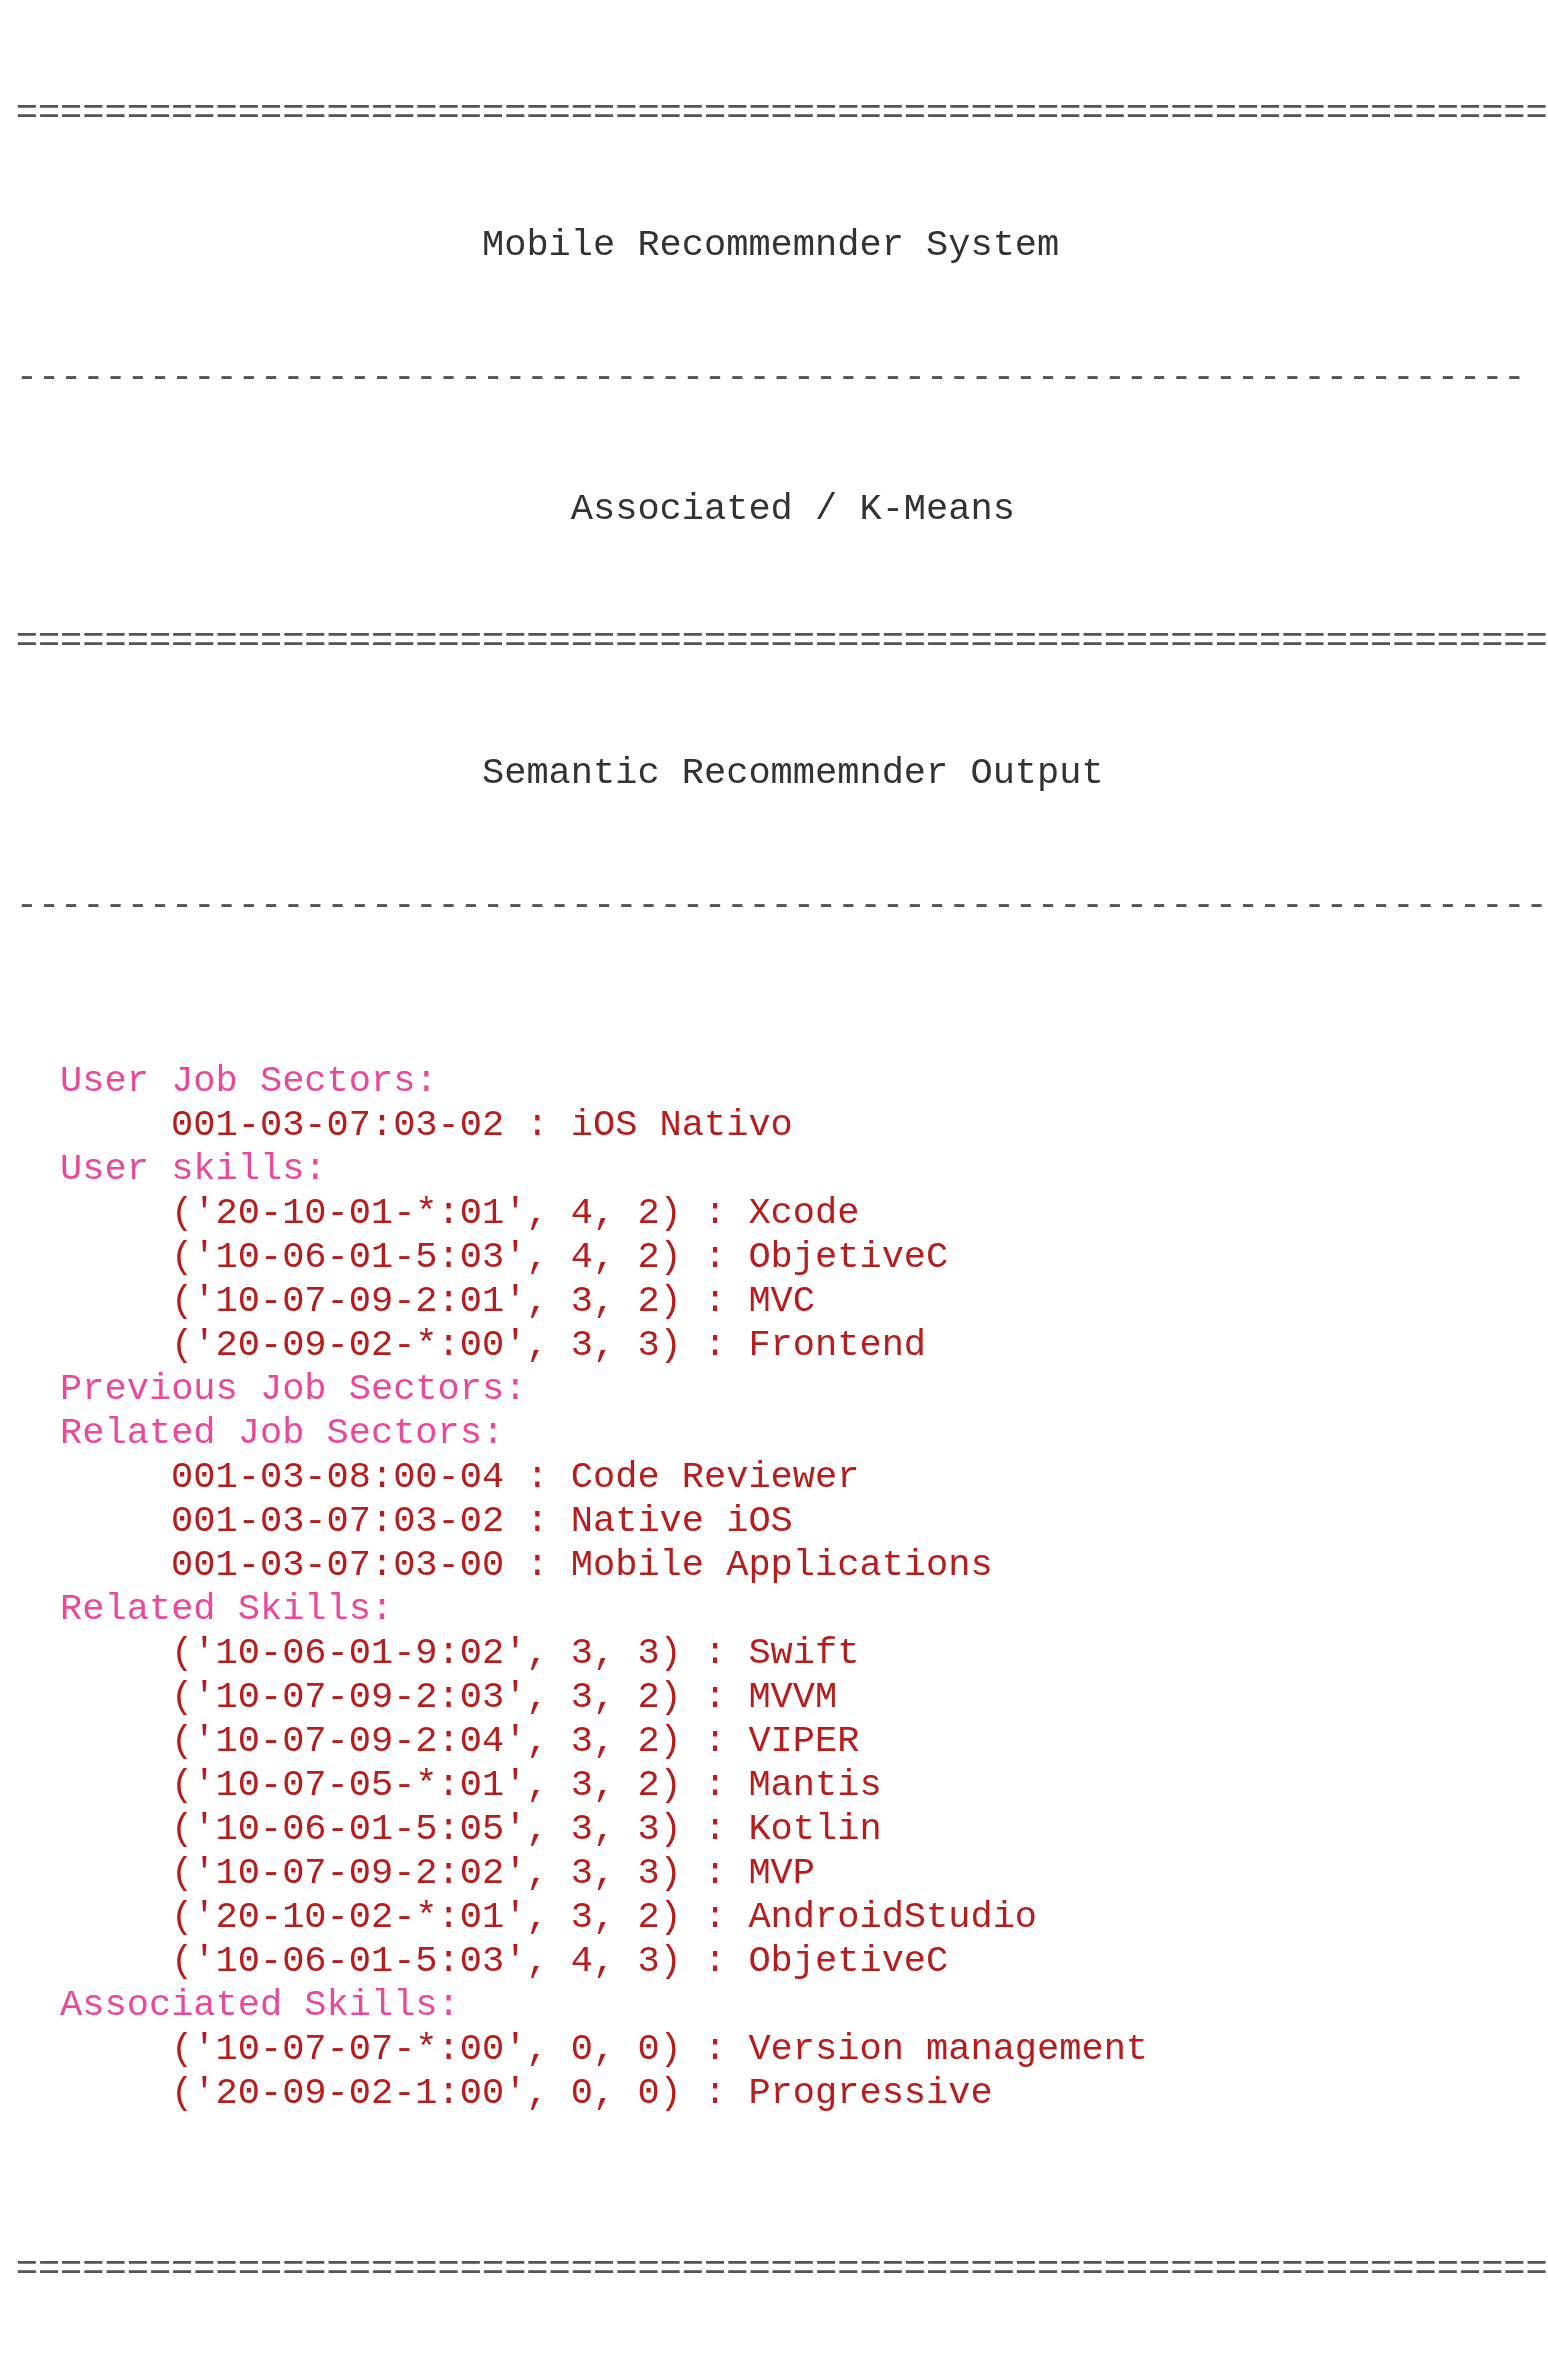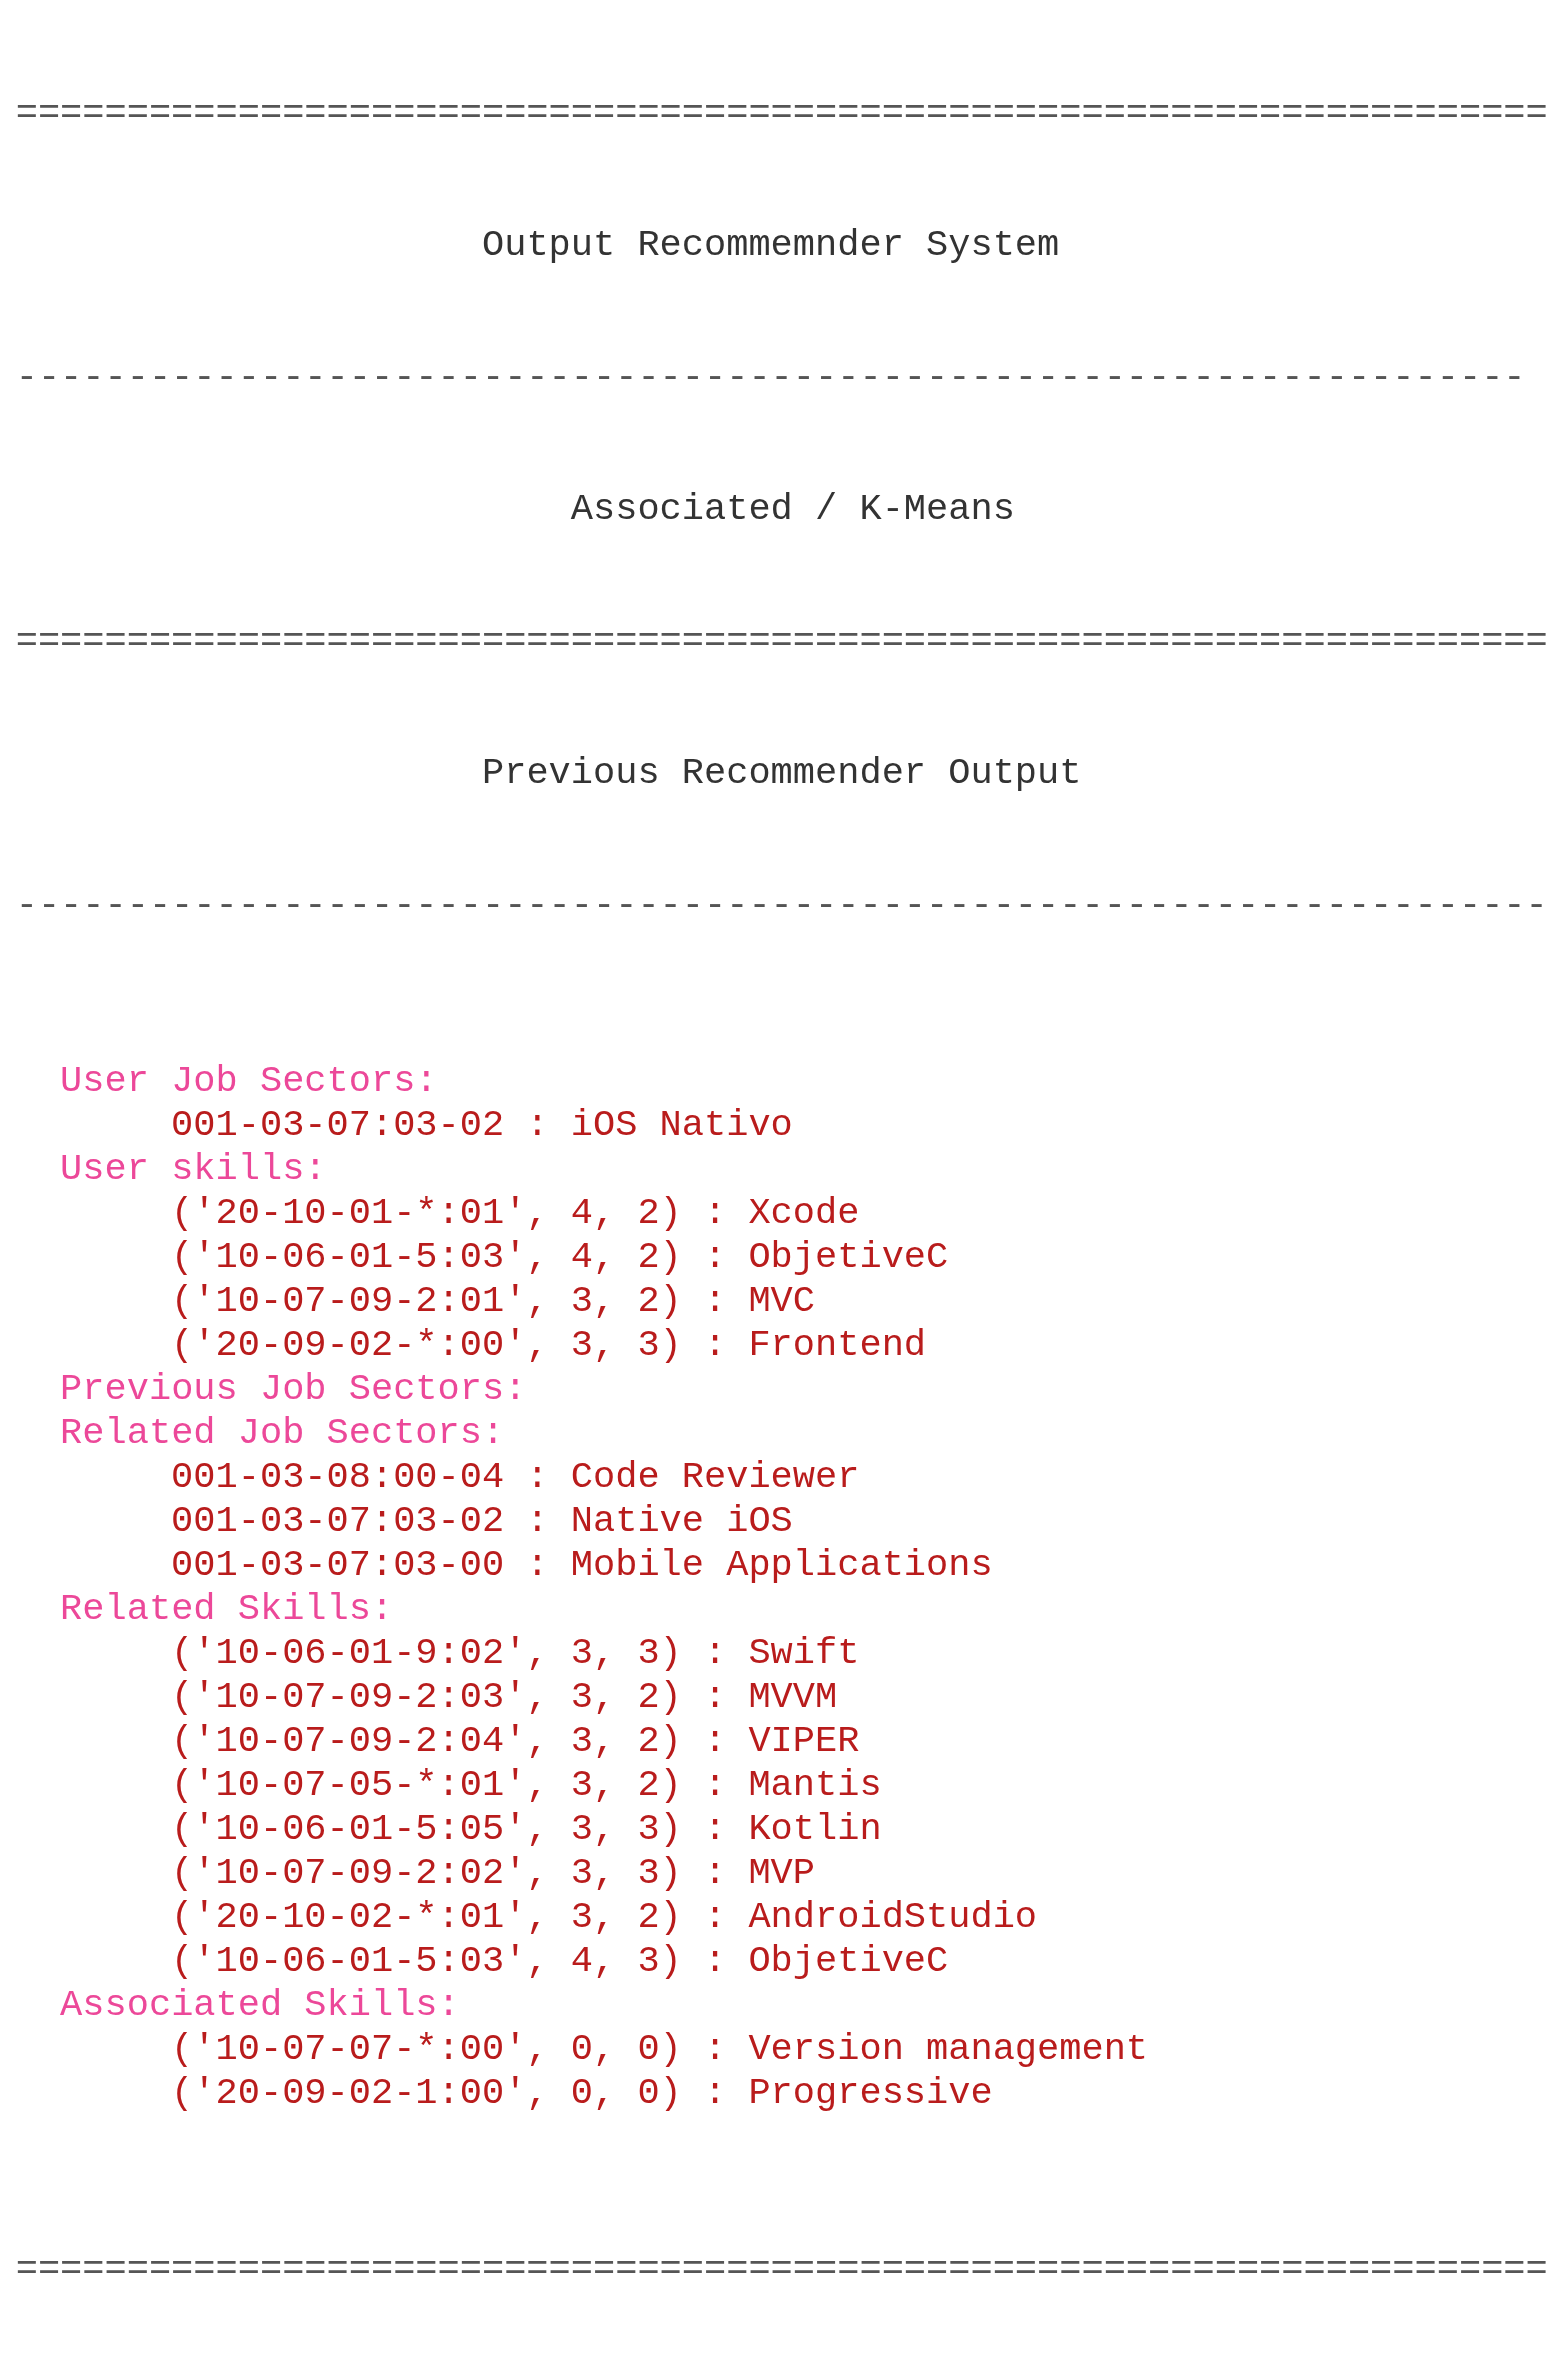--- a/index.html
+++ b/index.html
@@ -29,25 +29,25 @@
   .sep { color: #555555; }
   .heading { color: #333333; }
   .label { color: #ec4899; }
   .item { color: #b91c1c; }
 </style>
 </head>
 <body>
 
 <div class="console" id="console">
   <span class="line sep">=====================================================================</span>
-  <span class="line heading"><span>                     </span><span>Output Recommemnder System</span></span>
+  <span class="line heading"><span>                     </span><span>Mobile Recommemnder System</span></span>
   <span class="line sep">--------------------------------------------------------------------</span>
   <span class="line heading"><span>                         </span><span>Associated / K-Means</span></span>
   <span class="line sep">=====================================================================</span>
-  <span class="line heading"><span>                     </span><span>Previous Recommender Output</span></span>
+  <span class="line heading"><span>                     </span><span>Semantic Recommemnder Output</span></span>
   <span class="line sep">---------------------------------------------------------------------</span>
 
   <div id="semantic-body"><div><span class="line label">  <span>User Job Sectors:</span></span><span class="line item">       001-03-07:03-02 : iOS Nativo</span></div><div><span class="line label">  <span>User skills:</span></span><span class="line item">       ('20-10-01-*:01', 4, 2) : Xcode</span><span class="line item">       ('10-06-01-5:03', 4, 2) : ObjetiveC</span><span class="line item">       ('10-07-09-2:01', 3, 2) : MVC</span><span class="line item">       ('20-09-02-*:00', 3, 3) : Frontend</span></div><div><span class="line label">  <span>Previous Job Sectors:</span></span></div><div><span class="line label">  <span>Related Job Sectors:</span></span><span class="line item">       001-03-08:00-04 : Code Reviewer</span><span class="line item">       001-03-07:03-02 : Native iOS</span><span class="line item">       001-03-07:03-00 : Mobile Applications</span></div><div><span class="line label">  <span>Related Skills:</span></span><span class="line item">       ('10-06-01-9:02', 3, 3) : Swift</span><span class="line item">       ('10-07-09-2:03', 3, 2) : MVVM</span><span class="line item">       ('10-07-09-2:04', 3, 2) : VIPER</span><span class="line item">       ('10-07-05-*:01', 3, 2) : Mantis</span><span class="line item">       ('10-06-01-5:05', 3, 3) : Kotlin</span><span class="line item">       ('10-07-09-2:02', 3, 3) : MVP</span><span class="line item">       ('20-10-02-*:01', 3, 2) : AndroidStudio</span><span class="line item">       ('10-06-01-5:03', 4, 3) : ObjetiveC</span></div><div><span class="line label">  <span>Associated Skills:</span></span><span class="line item">       ('10-07-07-*:00', 0, 0) : Version management</span><span class="line item">       ('20-09-02-1:00', 0, 0) : Progressive</span></div></div>
 
   <span class="line sep">=====================================================================</span>
   <span class="line heading"><span>       </span><span>Content Filtering Output (Initial Prediction)</span></span>
   
 
   
 

